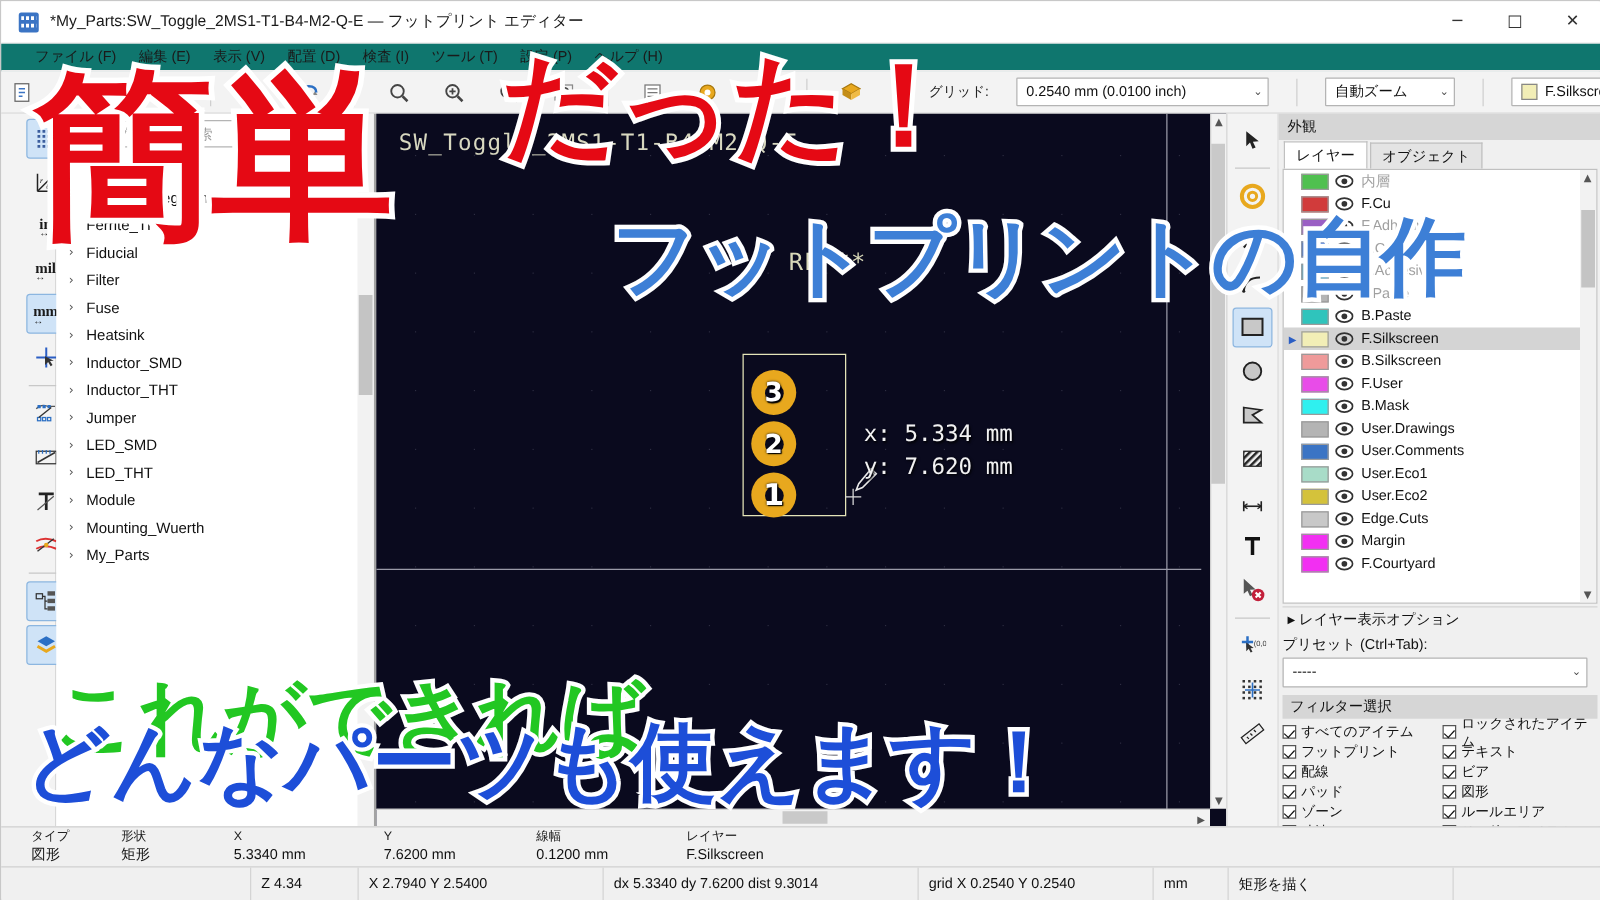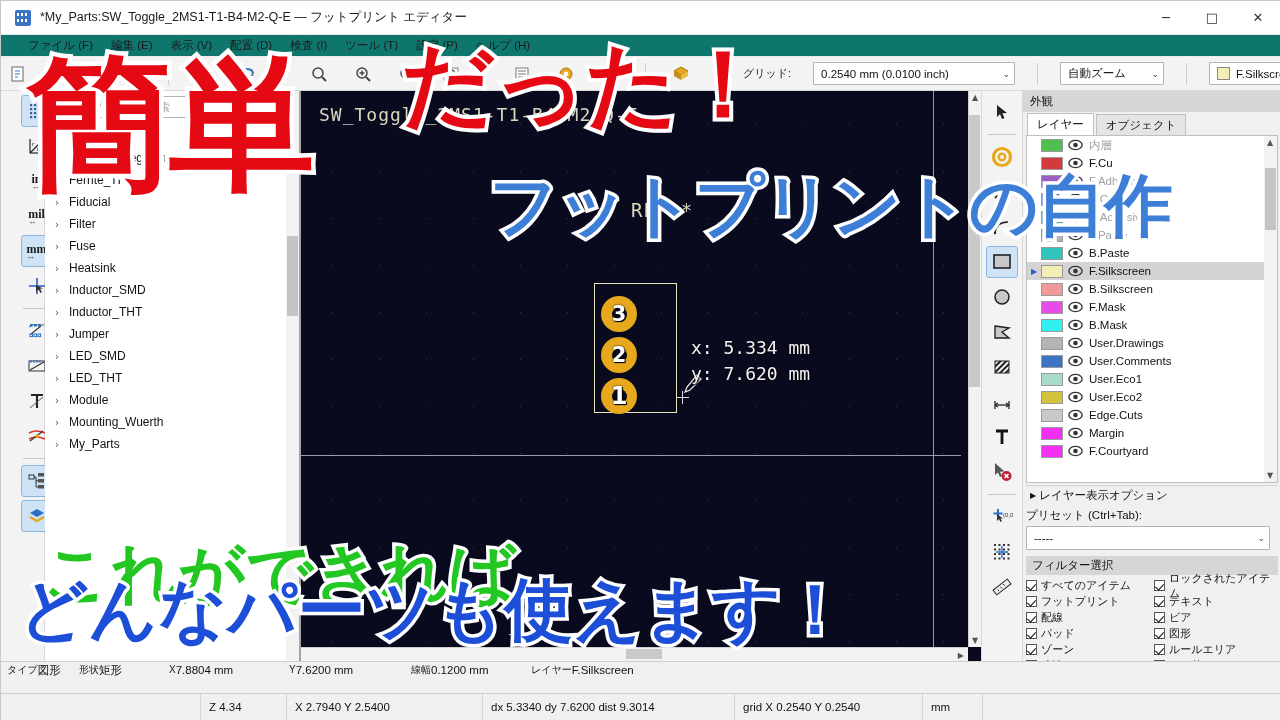--- a/index.html
+++ b/index.html
@@ -275,21 +275,21 @@
     content: ""; position: absolute; left: 2px; top: 1px; width: 4px; height: 7px;
     border: solid #111; border-width: 0 1.6px 1.6px 0; transform: rotate(42deg);
   }
 
   
   .statusbar1 {
     position: absolute; left: 0; top: 660px; width: 1280px; height: 32px;
     background: #f0f0f0; border-top: 1px solid #cfcfcf;
     display: flex; align-items: flex-start;
   }
-  .sb-cell { display: flex; flex-direction: row; padding: 1px 6px 0; flex: none; }
+  .sb-cell { display: flex; flex-direction: column; padding: 1px 24px 0; flex: none; }
   .sb-k { font-size: 10px; color: #222; line-height: 14px; white-space: nowrap; }
   .sb-v { font-size: 11.5px; color: #111; line-height: 15px; white-space: nowrap; }
 
   .statusbar2 {
     position: absolute; left: 0; top: 692px; width: 1280px; height: 27px;
     background: #f0f0f0; border-top: 1px solid #cfcfcf;
     display: flex; align-items: center;
   }
   .sb2 {
     font-size: 11.5px; color: #111; padding: 0 8px; height: 26px;
@@ -930,21 +930,21 @@
           </div>
           <div class="layer-row">
             <span class="tri"></span>
             <span class="layer-sw" style="background: rgb(232, 76, 232);"></span>
             <span class="eye">
               <svg width="15" height="12" viewBox="0 0 15 12">
                 <ellipse cx="7.5" cy="6" rx="6.6" ry="4.6" fill="none" stroke="#333" stroke-width="1.4"></ellipse>
                 <circle cx="7.5" cy="6" r="2.3" fill="#333"></circle>
               </svg>
             </span>
-            <span>F.Mask</span>
+            <span>F.User</span>
           </div>
           <div class="layer-row">
             <span class="tri"></span>
             <span class="layer-sw" style="background: rgb(47, 240, 239);"></span>
             <span class="eye">
               <svg width="15" height="12" viewBox="0 0 15 12">
                 <ellipse cx="7.5" cy="6" rx="6.6" ry="4.6" fill="none" stroke="#333" stroke-width="1.4"></ellipse>
                 <circle cx="7.5" cy="6" r="2.3" fill="#333"></circle>
               </svg>
             </span>
@@ -1102,21 +1102,21 @@
       <div class="sb-cell" style="width: 72px;">
         <div class="sb-k">タイプ</div>
         <div class="sb-v">図形</div>
       </div>
       <div class="sb-cell" style="width: 90px;">
         <div class="sb-k">形状</div>
         <div class="sb-v">矩形</div>
       </div>
       <div class="sb-cell" style="width: 120px;">
         <div class="sb-k">X</div>
-        <div class="sb-v">7.8804 mm</div>
+        <div class="sb-v">5.3340 mm</div>
       </div>
       <div class="sb-cell" style="width: 122px;">
         <div class="sb-k">Y</div>
         <div class="sb-v">7.6200 mm</div>
       </div>
       <div class="sb-cell" style="width: 120px;">
         <div class="sb-k">線幅</div>
         <div class="sb-v">0.1200 mm</div>
       </div>
       <div class="sb-cell" style="width: 200px;">
@@ -1125,20 +1125,21 @@
       </div>
     </div>
 
   <div class="statusbar2">
     <div class="sb2" style="width:200px"></div>
     <div class="sb2" style="width:86px">Z 4.34</div>
     <div class="sb2" style="width:196px">X 2.7940  Y 2.5400</div>
     <div class="sb2" style="width:252px">dx 5.3340  dy 7.6200  dist 9.3014</div>
     <div class="sb2" style="width:188px">grid X 0.2540  Y 0.2540</div>
     <div class="sb2" style="width:60px">mm</div>
+    <div class="sb2" style="width:180px">矩形を描く</div>
   </div>
 
   <div class="ovl ovl-kantan">簡単</div>
   <div class="ovl ovl-datta">だった！</div>
   <div class="ovl ovl-foot">フットプリントの自作</div>
   <div class="ovl ovl-kore">これができれば</div>
   <div class="ovl ovl-donna">どんなパーツも使えます！</div>
 
 </div>
 

